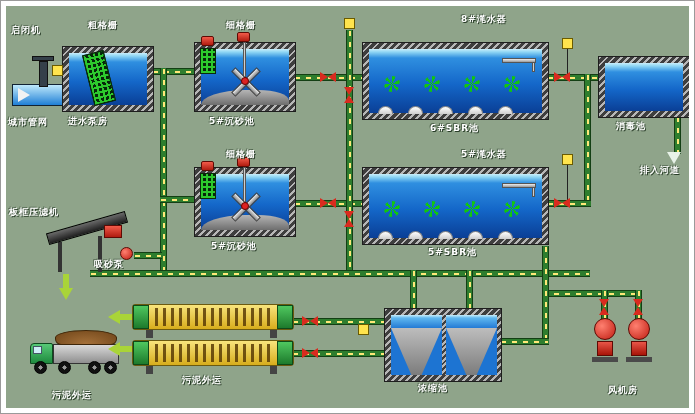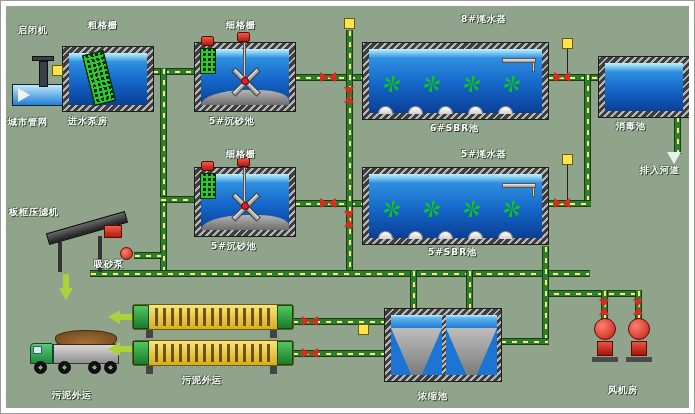--- a/index.html
+++ b/index.html
@@ -250,35 +250,35 @@
   <div class="valve v" style="left:590px;top:296px"></div>
   <div class="valve v" style="left:624px;top:296px"></div>
 
   <div class="inst" style="left:338px;top:12px"></div>
   <div class="inst" style="left:556px;top:32px"></div>
   <div class="tick" style="left:561px;top:43px;height:25px"></div>
   <div class="inst" style="left:556px;top:148px"></div>
   <div class="tick" style="left:561px;top:159px;height:35px"></div>
   <div class="inst" style="left:352px;top:318px"></div>
 
-  <div class="lbl" style="left:12px;top:18px">启闭机</div>
+  <div class="lbl" style="left:5px;top:18px">启闭机</div>
   <div class="lbl" style="left:82px;top:13px">粗格栅</div>
   <div class="lbl" style="left:220px;top:13px">细格栅</div>
   <div class="lbl" style="left:455px;top:7px">8#滗水器</div>
   <div class="lbl" style="left:2px;top:110px">城市管网</div>
   <div class="lbl" style="left:62px;top:109px">进水泵房</div>
   <div class="lbl" style="left:203px;top:109px">5#沉砂池</div>
   <div class="lbl" style="left:424px;top:116px">6#SBR池</div>
   <div class="lbl" style="left:610px;top:114px">消毒池</div>
   <div class="lbl" style="left:220px;top:142px">细格栅</div>
   <div class="lbl" style="left:455px;top:142px">5#滗水器</div>
   <div class="lbl" style="left:634px;top:158px">排入河道</div>
   <div class="lbl" style="left:3px;top:200px">板框压滤机</div>
   <div class="lbl" style="left:205px;top:234px">5#沉砂池</div>
   <div class="lbl" style="left:422px;top:240px">5#SBR池</div>
   <div class="lbl" style="left:88px;top:252px">吸砂泵</div>
   <div class="lbl" style="left:46px;top:383px">污泥外运</div>
   <div class="lbl" style="left:176px;top:368px">污泥外运</div>
-  <div class="lbl" style="left:412px;top:384px">浓缩池</div>
+  <div class="lbl" style="left:412px;top:376px">浓缩池</div>
   <div class="lbl" style="left:602px;top:378px">风机房</div>
 
 </div>
 </div>
 
 </body></html>

